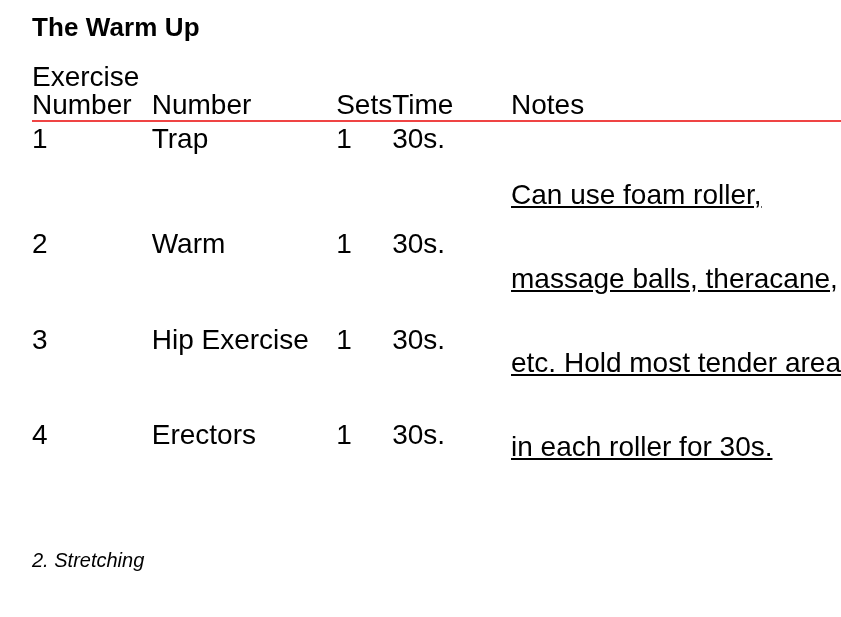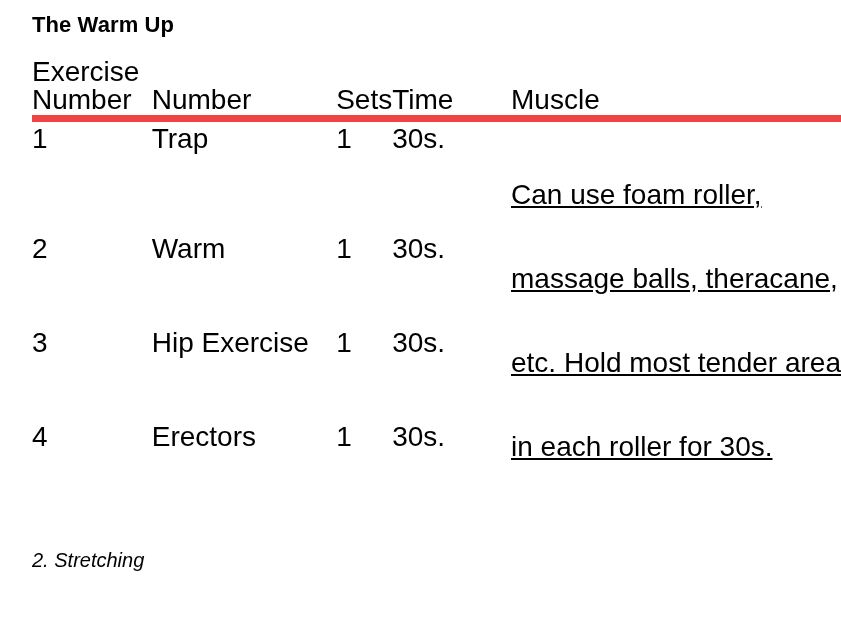--- a/index.html
+++ b/index.html
@@ -15,21 +15,21 @@
     overflow: hidden;
   }
   .page {
     position: relative;
     width: 841px;
     height: 617px;
     padding: 0;
     box-sizing: border-box;
   }
   .doc-title {
-    font-size: 22px;
+    font-size: 26px;
     font-weight: bold;
     margin: 12px 0 0 32px;
     letter-spacing: 0.1px;
   }
   .section {
     margin: 0 0 0 32px;
   }
   .section-heading {
     font-size: 20px;
     font-style: italic;
@@ -54,21 +54,21 @@
   .col-num   { width: 120px; }
   .col-musc  { width: 185px; }
   .col-sets  { width: 56px; }
   .col-time  { width: 120px; }
   .col-notes { width: 320px; }
 
   thead .hdr-top td {
     line-height: 28px;
   }
   thead .hdr-bottom td {
-    border-bottom: 7px solid #ef4444;
+    border-bottom: 2px solid #ef4444;
     padding-bottom: 1px;
   }
   tbody tr:first-child td {
     padding-top: 3px;
   }
   .notes-cell {
     white-space: normal;
   }
   .notes-line {
     display: block;
@@ -92,21 +92,21 @@
           <td class="col-musc"></td>
           <td class="col-sets"></td>
           <td class="col-time"></td>
           <td class="col-notes"></td>
         </tr>
         <tr class="hdr-bottom">
           <td class="col-num">Number</td>
           <td class="col-musc">Number</td>
           <td class="col-sets">Sets</td>
           <td class="col-time">Time</td>
-          <td class="col-notes">Muscle</td>
+          <td class="col-notes">Notes</td>
         </tr>
       </thead>
       <tbody>
         <tr>
           <td class="col-num">1</td>
           <td class="col-musc">Trap</td>
           <td class="col-sets">1</td>
           <td class="col-time">30s.</td>
           <td class="col-notes notes-cell" rowspan="4">
             <span class="notes-line">Can use foam roller,</span>

